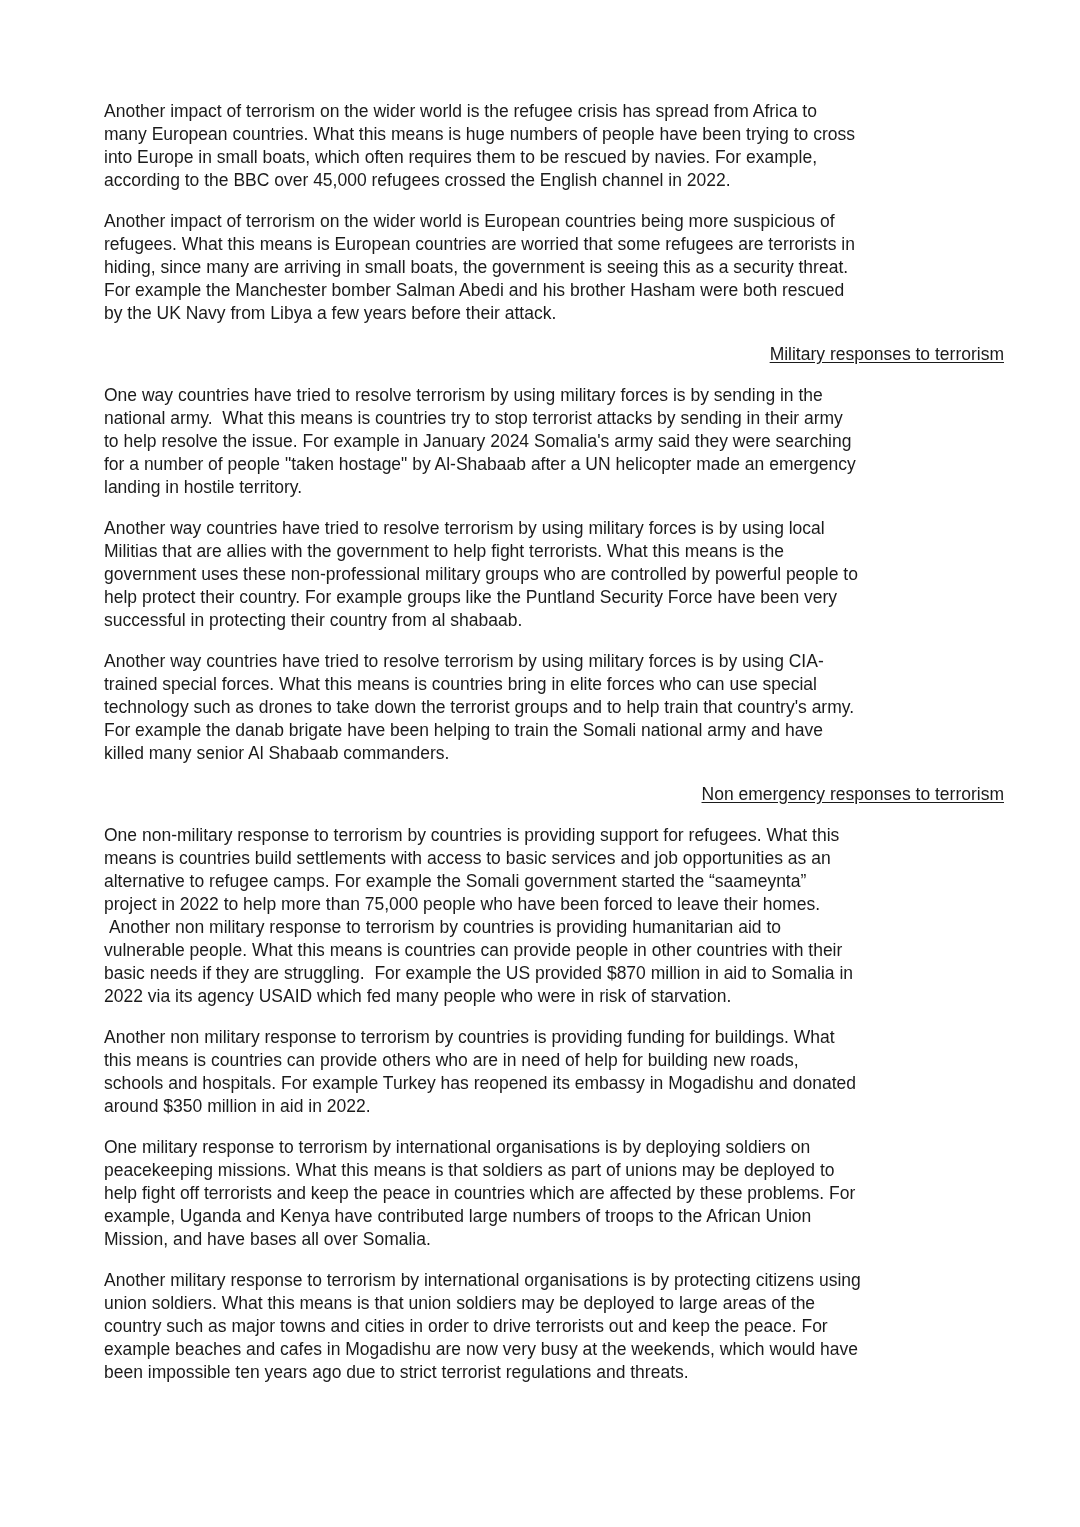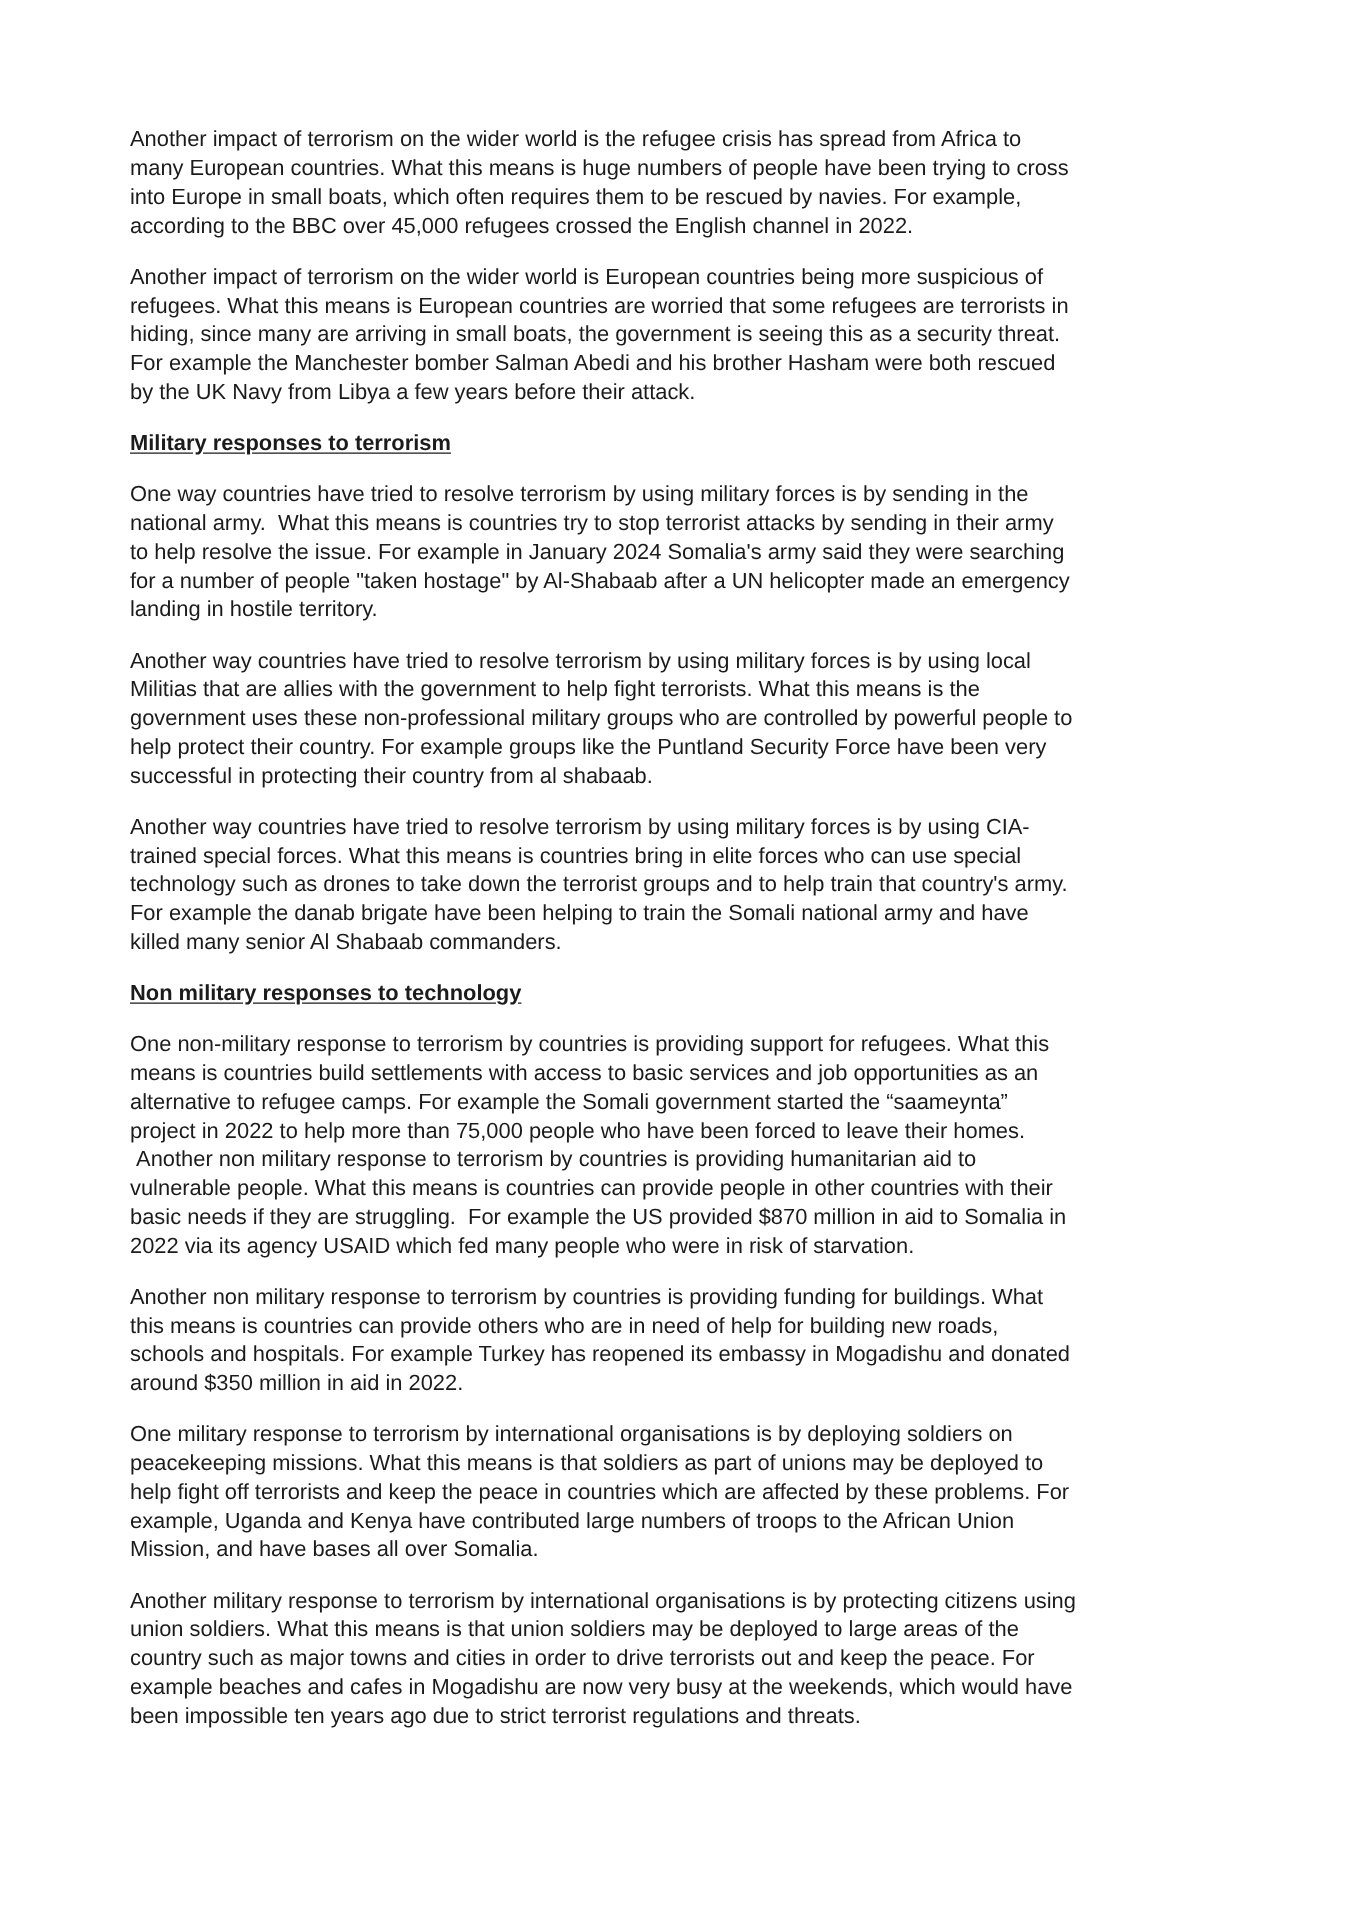--- a/index.html
+++ b/index.html
@@ -21,25 +21,26 @@
     overflow: hidden;
   }
   .para {
     margin: 0 0 18px 0;
     white-space: pre-wrap;
     max-width: 900px;
   }
   .heading {
     margin: 0 0 18px 0;
     font-size: 17.5px;
-    font-weight: 700;
+    font-weight: 400;
     text-decoration: underline;
     text-underline-offset: 2px;
     white-space: pre-wrap;
     max-width: 900px;
+    text-align: right;
   }
 </style>
 </head>
 <body>
 
 <div class="page">
   <p class="para">Another impact of terrorism on the wider world is the refugee crisis has spread from Africa to
 many European countries. What this means is huge numbers of people have been trying to cross
 into Europe in small boats, which often requires them to be rescued by navies. For example,
 according to the BBC over 45,000 refugees crossed the English channel in 2022.</p>
@@ -57,21 +58,21 @@
   <p class="para">Another way countries have tried to resolve terrorism by using military forces is by using local
 Militias that are allies with the government to help fight terrorists. What this means is the
 government uses these non-professional military groups who are controlled by powerful people to
 help protect their country. For example groups like the Puntland Security Force have been very
 successful in protecting their country from al shabaab.</p>
   <p class="para">Another way countries have tried to resolve terrorism by using military forces is by using CIA-
 trained special forces. What this means is countries bring in elite forces who can use special
 technology such as drones to take down the terrorist groups and to help train that country's army.
 For example the danab brigate have been helping to train the Somali national army and have
 killed many senior Al Shabaab commanders.</p>
-  <h2 class="heading">Non military responses to technology</h2>
+  <h2 class="heading">Non emergency responses to terrorism</h2>
   <p class="para">One non-military response to terrorism by countries is providing support for refugees. What this
 means is countries build settlements with access to basic services and job opportunities as an
 alternative to refugee camps. For example the Somali government started the “saameynta”
 project in 2022 to help more than 75,000 people who have been forced to leave their homes.
  Another non military response to terrorism by countries is providing humanitarian aid to
 vulnerable people. What this means is countries can provide people in other countries with their
 basic needs if they are struggling.  For example the US provided $870 million in aid to Somalia in
 2022 via its agency USAID which fed many people who were in risk of starvation.</p>
   <p class="para">Another non military response to terrorism by countries is providing funding for buildings. What
 this means is countries can provide others who are in need of help for building new roads,

